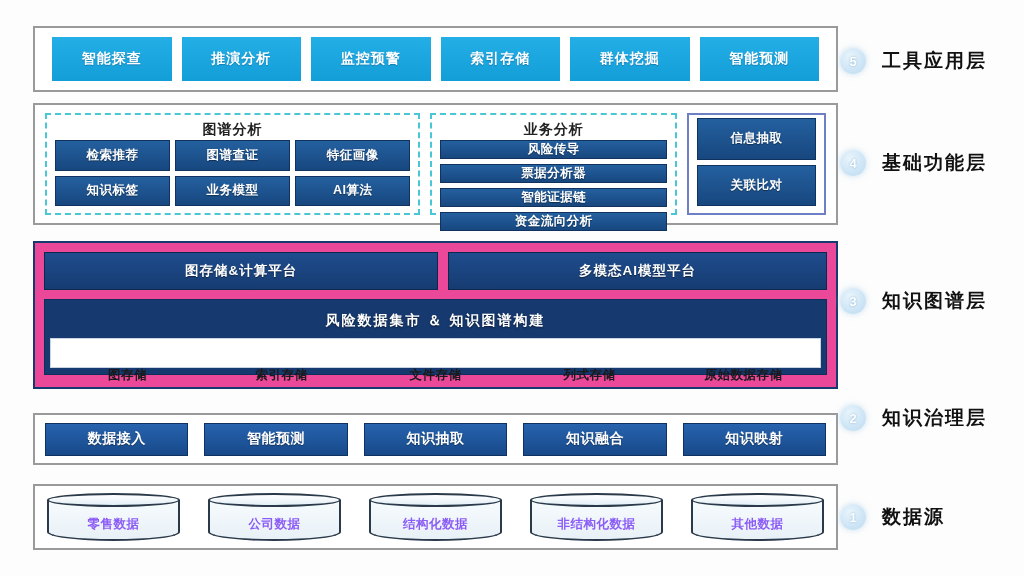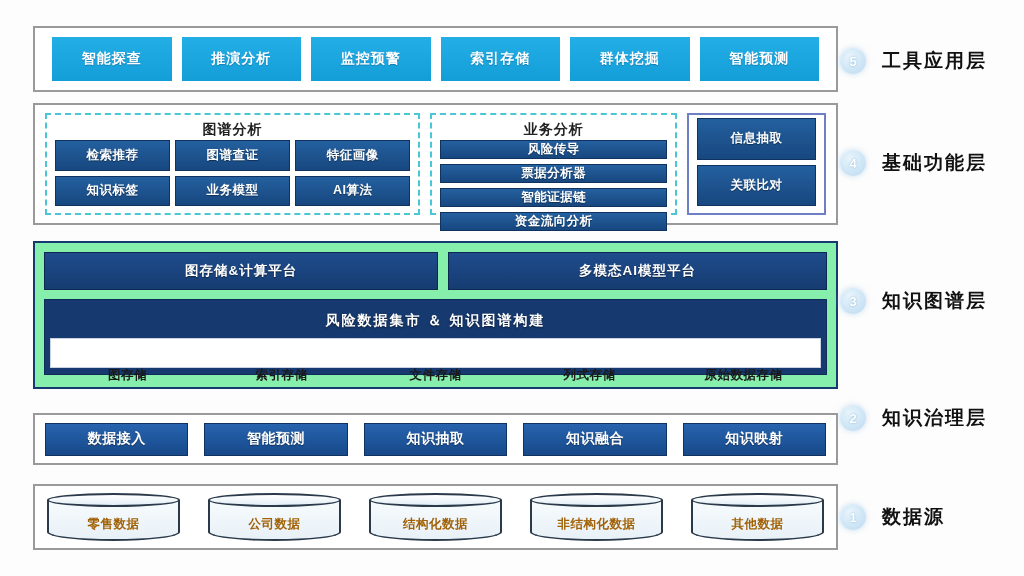--- a/index.html
+++ b/index.html
@@ -103,21 +103,21 @@
     letter-spacing: .5px;
     text-shadow: 0 1px 1px rgba(0,0,0,.4);
   }
   #grp-graph { flex: 3.05; }
   #grp-biz   { flex: 1.95; }
   #grp-text  { flex: 1.02; }
 
   
   #layer3 {
     left: 33px; top: 241px; width: 805px; height: 148px;
-    background: #86efac;
+    background: #ec4899;
     border: 2px solid #16396f;
     padding: 9px;
   }
   .platform-row {
     display: flex;
     gap: 10px;
     height: 38px;
   }
   .platform {
     background: #1b4684;
@@ -230,21 +230,21 @@
   }
   .cyl .label {
     position: absolute;
     left: 0; right: 0; top: 16px;
     height: 30px;
     display: flex;
     align-items: center;
     justify-content: center;
     font-size: 12.5px;
     font-weight: bold;
-    color: #a16207;
+    color: #8b5cf6;
     letter-spacing: .5px;
   }
 
   
   .legend-item {
     position: absolute;
     display: flex;
     align-items: center;
     gap: 16px;
   }

